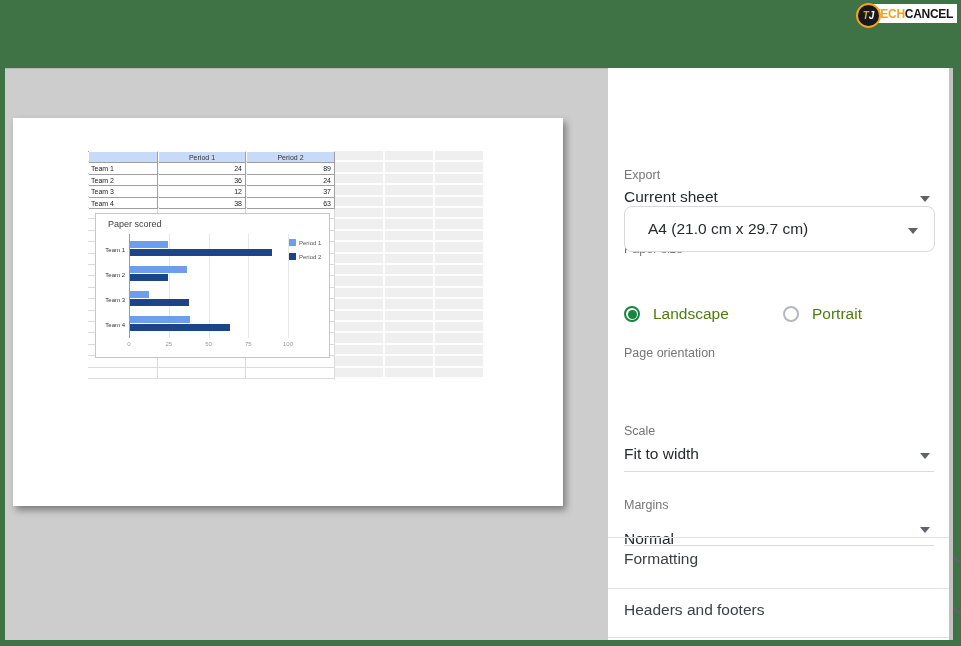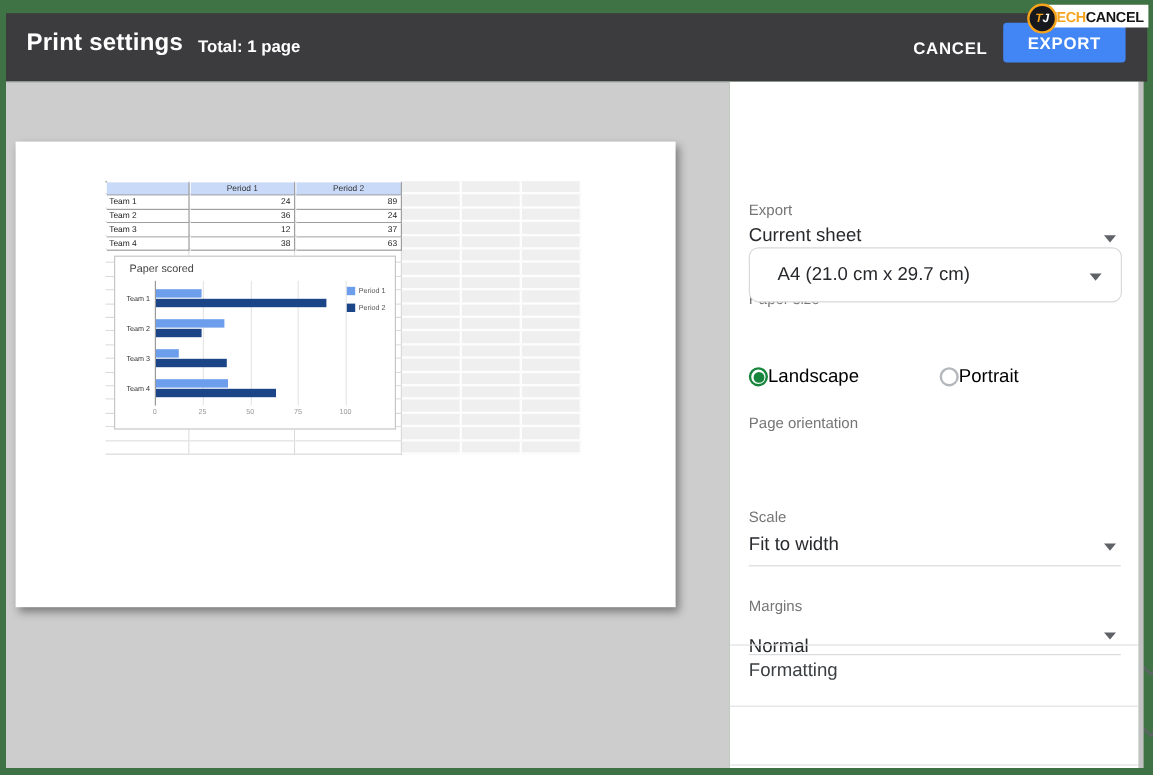--- a/index.html
+++ b/index.html
@@ -70,38 +70,32 @@
            border-top:6px solid #5f6368; }
   .dd-hit { position:absolute; left:16px; width:310px; height:30px; cursor:pointer; }
   .select-box { position:absolute; left:16px; top:138px; width:311px; height:46px; border:1px solid #d7d9dc; border-radius:8px;
                 background:#fff; cursor:pointer; }
   .select-box .p-value { left:23px; top:13px; }
   .radio-group { position:absolute; left:16px; top:237px; height:22px; width:310px; }
   .radio-opt { position:absolute; top:0; display:flex; align-items:center; cursor:pointer; }
   .radio { width:16px; height:16px; border-radius:50%; border:2px solid #b4b7bb; display:flex; align-items:center; justify-content:center; }
   .radio.selected { border-color:#17853b; }
   .radio.selected .dot { width:9px; height:9px; border-radius:50%; background:#17853b; }
-  .radio-text { font-size:15.5px; color:#000000; }
+  .radio-text { margin-left:13px; font-size:15.5px; color:#4d7c0f; }
   .link { position:absolute; left:16px; top:433px; font-size:14px; font-weight:bold; color:#1a73e8; letter-spacing:.3px; cursor:pointer; }
   .divider { position:absolute; left:0; width:341px; height:1px; background:#e2e2e2; }
   .acc-row { position:absolute; left:0; width:373px; height:43px; cursor:pointer; }
   .acc-label { position:absolute; left:16px; top:12px; font-size:15.5px; color:#3c4043; }
   .chev { position:absolute; right:14px; top:16px; }
 </style>
 </head>
 <body>
 
 <div id="app">
 
-  <div class="topbar">
-    <div class="tb-title">Print settings</div>
-    <div class="tb-total">Total: 1 page</div>
-    <button class="tb-cancel">CANCEL</button>
-    <button class="tb-export" style="background: rgb(66, 133, 244);">EXPORT</button>
-  </div>
 
   <div class="logo">
     <div class="logo-strip">
       <span class="brand-first">TECH</span>
         <span class="brand-second">CANCEL</span>
     </div>
     <div class="logo-circle">
         <b>T</b>
         <i>J</i>
       </div>
@@ -331,20 +325,21 @@
 
     <div class="acc-row" style="top:470px">
       <div class="acc-label">Formatting</div>
       <svg class="chev" width="16" height="10">
           <path d="M2 2 L8 8 L14 2" stroke="#5f6368" stroke-width="2" fill="none"></path>
         </svg>
     </div>
     <div class="divider" style="top:520px"></div>
 
     <div class="acc-row" style="top:521px">
+      <div class="acc-label">Headers and footers</div>
       <svg class="chev" width="16" height="10">
           <path d="M2 2 L8 8 L14 2" stroke="#5f6368" stroke-width="2" fill="none"></path>
         </svg>
     </div>
     <div class="divider" style="top:569px"></div>
 
   </div>
 
   <div class="scrollbar"></div>
 </div>

